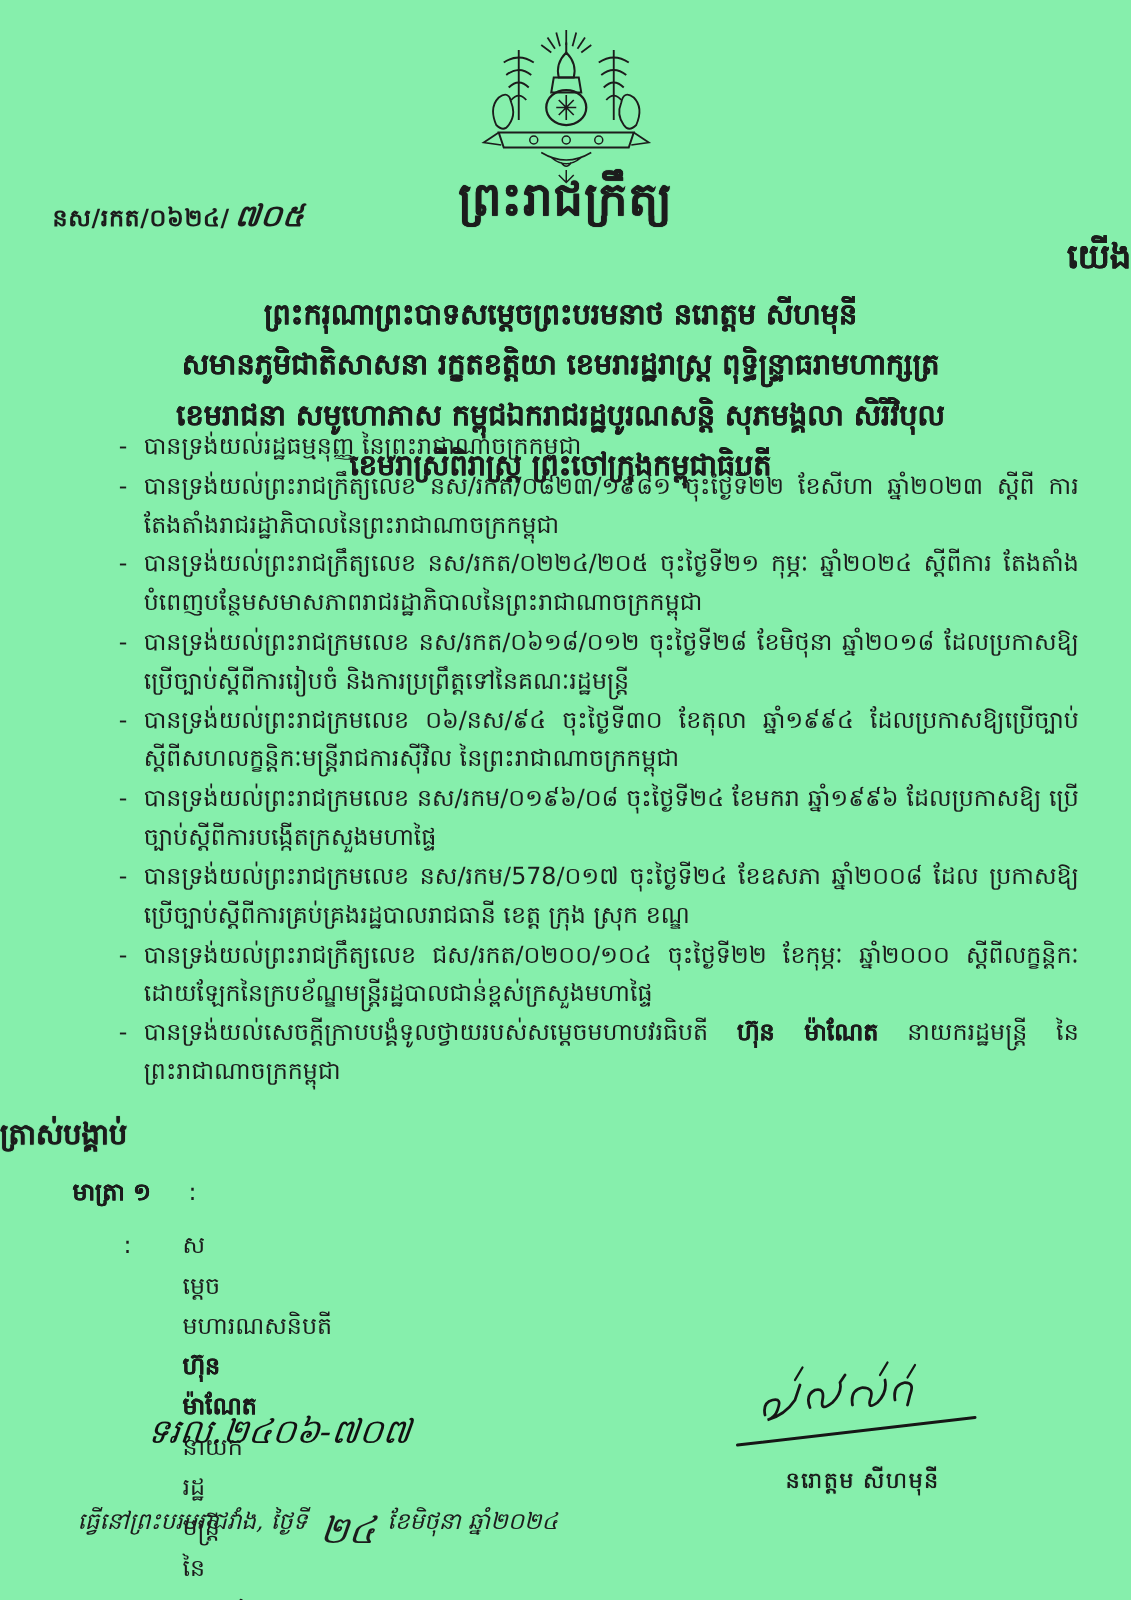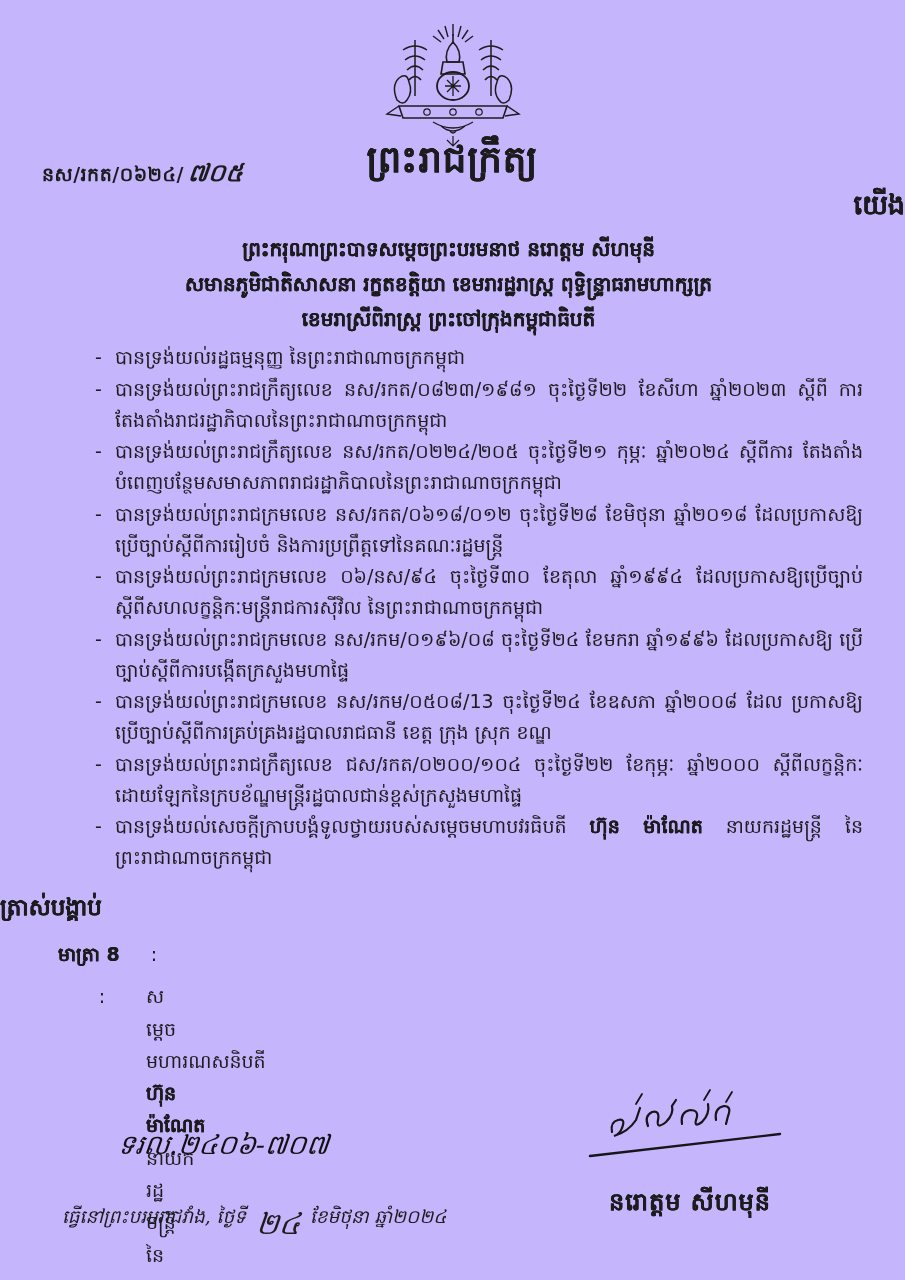--- a/index.html
+++ b/index.html
@@ -1,20 +1,20 @@
 <!DOCTYPE html>
 <html><head>
 <meta charset="utf-8">
 <style>
   html,body{margin:0;padding:0;background:#e8e8e6;}
   .page{
     position:relative;
     width:905px;height:1280px;
     margin:0 auto;
-    background:#c4b5fd;
+    background:#86efac;
     color:#1c1c1c;
     font-family:"DejaVu Sans", sans-serif;
     overflow:hidden;
     box-sizing:border-box;
   }
   
   .crest{
     position:absolute;top:22px;left:0;right:0;
     display:flex;justify-content:center;
   }
@@ -41,21 +41,21 @@
   .doc-we{
     position:absolute;top:188px;left:0;right:0;
     text-align:right;
     font-size:27px;font-weight:800;
     text-shadow:0 0 .5px #000;
   }
   .royal-titles{
     position:absolute;top:232px;left:52px;right:60px;
     text-align:center;
     font-weight:700;
-    font-size:20px;
+    font-size:23px;
     line-height:1.75;
     text-shadow:0 0 .4px #000;
   }
   
   .preamble{
     position:absolute;top:342px;left:95px;right:42px;
     font-size:19px;line-height:1.62;
   }
   .bullet{
     display:grid;grid-template-columns:20px 1fr;
@@ -87,22 +87,22 @@
     position:absolute;top:1128px;left:118px;
     font-size:27px;
     color:#111;
   }
   .signature-block{
     position:absolute;top:1086px;left:540px;width:300px;
     text-align:center;
   }
   .signature-svg{display:block;margin:0 auto;}
   .signed-name{
-    margin-top:21px;
-    font-size:24px;font-weight:700;
+    margin-top:6px;
+    font-size:18px;font-weight:400;
     letter-spacing:1px;
     text-shadow:0 0 .6px #000;
     white-space:nowrap;
   }
   .place-date{
     position:absolute;top:1205px;left:62px;
     font-family:"DejaVu Serif", serif;
     font-style:italic;
     font-size:18.5px;
     display:flex;align-items:flex-start;gap:10px;
@@ -167,20 +167,21 @@
     <span>នស/រកត/០៦២៤/</span>
     <span class="handwr">៧០៥</span>
   </div>
 
   <div class="doc-title">ព្រះរាជក្រឹត្យ</div>
   <div class="doc-we">យើង</div>
 
   <div class="royal-titles">
     <div>ព្រះករុណាព្រះបាទសម្តេចព្រះបរមនាថ នរោត្តម សីហមុនី</div>
     <div>សមានភូមិជាតិសាសនា រក្ខតខត្តិយា ខេមរារដ្ឋរាស្ត្រ ពុទ្ធិន្ទ្រាធរាមហាក្សត្រ</div>
+    <div>ខេមរាជនា សមូហោភាស កម្ពុជឯករាជរដ្ឋបូរណសន្តិ សុភមង្គលា សិរីវិបុល</div>
     <div>ខេមរាស្រីពិរាស្ត្រ ព្រះចៅក្រុងកម្ពុជាធិបតី</div>
   </div>
 
   <div class="preamble">
     <div class="bullet">
       <span class="marker">-</span>
       <span class="btext"><span>បានទ្រង់យល់រដ្ឋធម្មនុញ្ញ នៃព្រះរាជាណាចក្រកម្ពុជា</span><span class="bold-name"></span><span></span></span>
     </div>
     <div class="bullet">
       <span class="marker">-</span>
@@ -197,37 +198,37 @@
     <div class="bullet">
       <span class="marker">-</span>
       <span class="btext"><span>បានទ្រង់យល់ព្រះរាជក្រមលេខ ០៦/នស/៩៤ ចុះថ្ងៃទី៣០ ខែតុលា ឆ្នាំ១៩៩៤ ដែលប្រកាសឱ្យប្រើច្បាប់ ស្តីពីសហលក្ខន្តិកៈមន្ត្រីរាជការស៊ីវិល នៃព្រះរាជាណាចក្រកម្ពុជា</span><span class="bold-name"></span><span></span></span>
     </div>
     <div class="bullet">
       <span class="marker">-</span>
       <span class="btext"><span>បានទ្រង់យល់ព្រះរាជក្រមលេខ នស/រកម/០១៩៦/០៨ ចុះថ្ងៃទី២៤ ខែមករា ឆ្នាំ១៩៩៦ ដែលប្រកាសឱ្យ ប្រើច្បាប់ស្តីពីការបង្កើតក្រសួងមហាផ្ទៃ</span><span class="bold-name"></span><span></span></span>
     </div>
     <div class="bullet">
       <span class="marker">-</span>
-      <span class="btext"><span>បានទ្រង់យល់ព្រះរាជក្រមលេខ នស/រកម/០៥០៨/13 ចុះថ្ងៃទី២៤ ខែឧសភា ឆ្នាំ២០០៨ ដែល ប្រកាសឱ្យប្រើច្បាប់ស្តីពីការគ្រប់គ្រងរដ្ឋបាលរាជធានី ខេត្ត ក្រុង ស្រុក ខណ្ឌ</span><span class="bold-name"></span><span></span></span>
+      <span class="btext"><span>បានទ្រង់យល់ព្រះរាជក្រមលេខ នស/រកម/578/០១៧ ចុះថ្ងៃទី២៤ ខែឧសភា ឆ្នាំ២០០៨ ដែល ប្រកាសឱ្យប្រើច្បាប់ស្តីពីការគ្រប់គ្រងរដ្ឋបាលរាជធានី ខេត្ត ក្រុង ស្រុក ខណ្ឌ</span><span class="bold-name"></span><span></span></span>
     </div>
     <div class="bullet">
       <span class="marker">-</span>
       <span class="btext"><span>បានទ្រង់យល់ព្រះរាជក្រឹត្យលេខ ជស/រកត/០២០០/១០៤ ចុះថ្ងៃទី២២ ខែកុម្ភៈ ឆ្នាំ២០០០ ស្តីពីលក្ខន្តិកៈ ដោយឡែកនៃក្របខ័ណ្ឌមន្ត្រីរដ្ឋបាលជាន់ខ្ពស់ក្រសួងមហាផ្ទៃ</span><span class="bold-name"></span><span></span></span>
     </div>
     <div class="bullet">
       <span class="marker">-</span>
       <span class="btext"><span>បានទ្រង់យល់សេចក្តីក្រាបបង្គំទូលថ្វាយរបស់សម្តេចមហាបវរធិបតី </span><span class="bold-name">ហ៊ុន ម៉ាណែត</span><span> នាយករដ្ឋមន្ត្រី នៃព្រះរាជាណាចក្រកម្ពុជា</span></span>
     </div>
   </div>
 
   <div class="order-heading">ត្រាស់បង្គាប់</div>
 
   <div class="articles">
     <div class="article">
-      <span class="alabel">មាត្រា 8</span>
+      <span class="alabel">មាត្រា ១</span>
       <span class="asep">:</span>
     </div>
     <div class="article">
       <span class="asep">:</span>
       <span class="atext"><span>សម្តេចមហារណសនិបតី </span><span class="bold-name">ហ៊ុន ម៉ាណែត</span><span> នាយករដ្ឋមន្ត្រីនៃព្រះរាជាណាចក្រកម្ពុជា ត្រូវទទួលបន្ទុកអនុវត្ត ព្រះរាជក្រឹត្យនេះ ចាប់ពីថ្ងៃឡាយព្រះហស្ថលេខាតទៅ។</span></span>
     </div>
   </div>
 
   <div class="hand-ref handwr">ទរល.២៤០៦-៧០៧</div>
 

